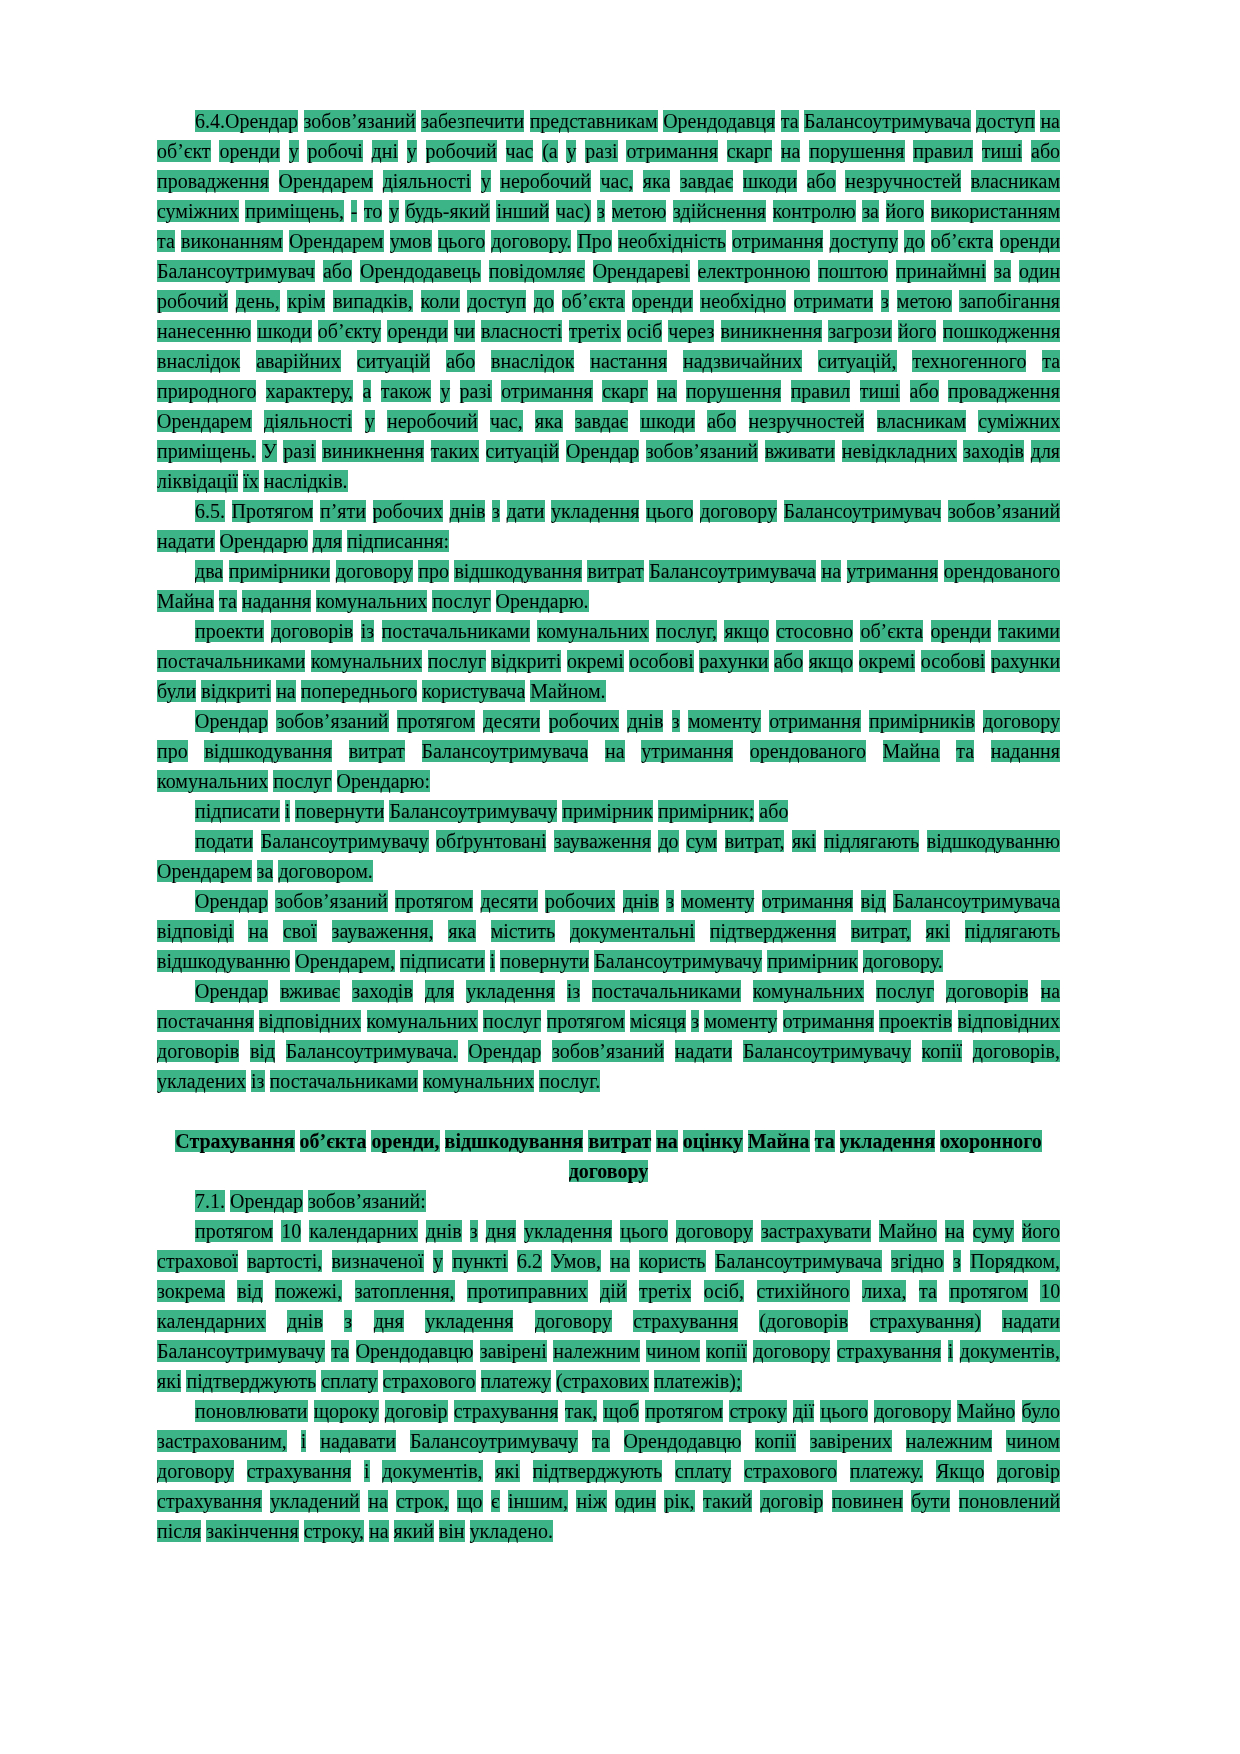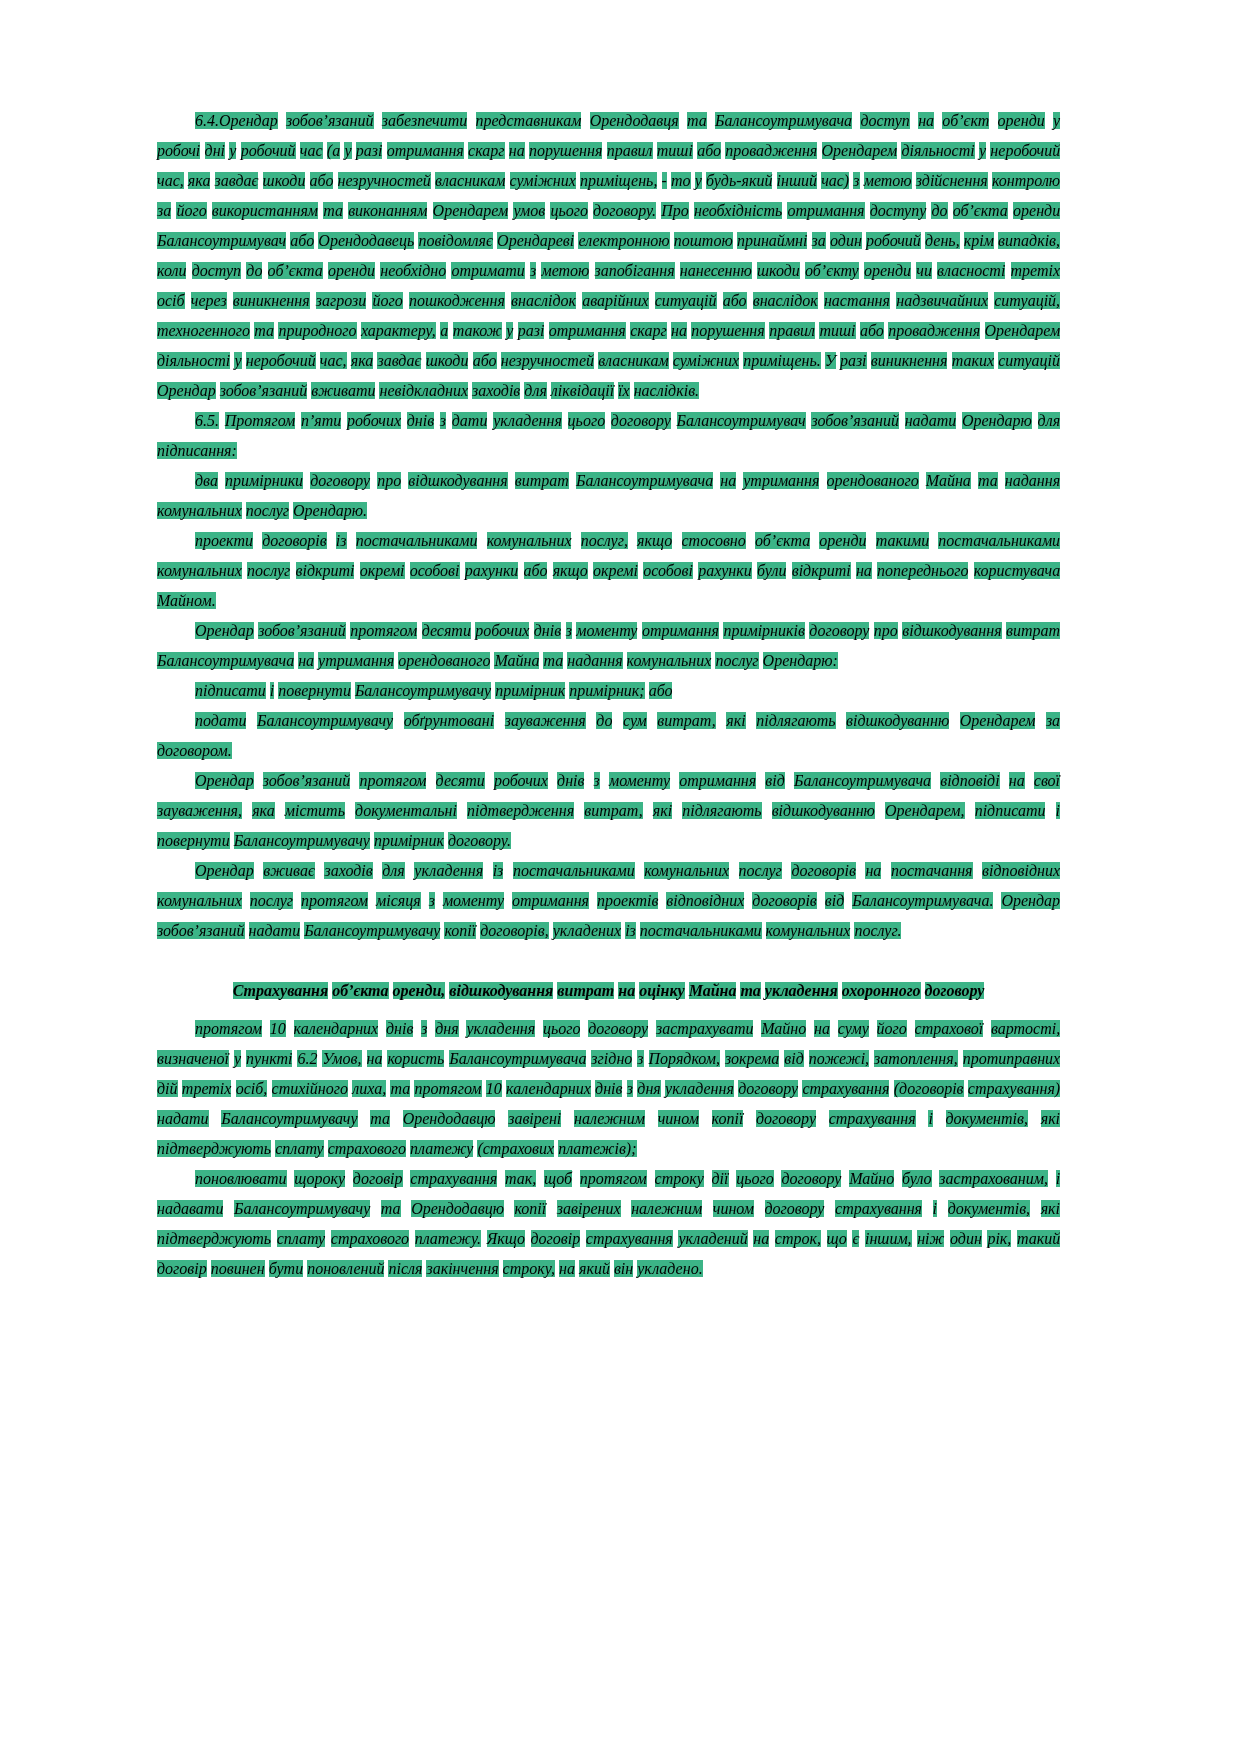--- a/index.html
+++ b/index.html
@@ -14,31 +14,30 @@
     background: #ffffff;
     overflow: hidden;
     font-family: "Liberation Serif", serif;
     color: #000000;
   }
   .content {
     position: absolute;
     left: 157px;
     top: 106px;
     width: 903px;
-    font-size: 16px;
+    font-size: 20px;
     line-height: 30px;
     text-align: justify;
-    font-style: italic;
   }
   p.body {
     margin: 0;
     text-indent: 38px;
   }
   p.heading {
-    margin: 8px;
+    margin: 0;
     margin-top: 30px;
     text-indent: 0;
     text-align: center;
     font-weight: bold;
   }
   .word.hl {
     background-color: var(--hl, #3cb487);
   }
 </style>
 </head>
@@ -49,16 +48,17 @@
       <p class="body"><span class="word hl">6.4.Орендар</span> <span class="word hl">зобов’язаний</span> <span class="word hl">забезпечити</span> <span class="word hl">представникам</span> <span class="word hl">Орендодавця</span> <span class="word hl">та</span> <span class="word hl">Балансоутримувача</span> <span class="word hl">доступ</span> <span class="word hl">на</span> <span class="word hl">об’єкт</span> <span class="word hl">оренди</span> <span class="word hl">у</span> <span class="word hl">робочі</span> <span class="word hl">дні</span> <span class="word hl">у</span> <span class="word hl">робочий</span> <span class="word hl">час</span> <span class="word hl">(а</span> <span class="word hl">у</span> <span class="word hl">разі</span> <span class="word hl">отримання</span> <span class="word hl">скарг</span> <span class="word hl">на</span> <span class="word hl">порушення</span> <span class="word hl">правил</span> <span class="word hl">тиші</span> <span class="word hl">або</span> <span class="word hl">провадження</span> <span class="word hl">Орендарем</span> <span class="word hl">діяльності</span> <span class="word hl">у</span> <span class="word hl">неробочий</span> <span class="word hl">час,</span> <span class="word hl">яка</span> <span class="word hl">завдає</span> <span class="word hl">шкоди</span> <span class="word hl">або</span> <span class="word hl">незручностей</span> <span class="word hl">власникам</span> <span class="word hl">суміжних</span> <span class="word hl">приміщень,</span> <span class="word hl">-</span> <span class="word hl">то</span> <span class="word hl">у</span> <span class="word hl">будь-який</span> <span class="word hl">інший</span> <span class="word hl">час)</span> <span class="word hl">з</span> <span class="word hl">метою</span> <span class="word hl">здійснення</span> <span class="word hl">контролю</span> <span class="word hl">за</span> <span class="word hl">його</span> <span class="word hl">використанням</span> <span class="word hl">та</span> <span class="word hl">виконанням</span> <span class="word hl">Орендарем</span> <span class="word hl">умов</span> <span class="word hl">цього</span> <span class="word hl">договору.</span> <span class="word hl">Про</span> <span class="word hl">необхідність</span> <span class="word hl">отримання</span> <span class="word hl">доступу</span> <span class="word hl">до</span> <span class="word hl">об’єкта</span> <span class="word hl">оренди</span> <span class="word hl">Балансоутримувач</span> <span class="word hl">або</span> <span class="word hl">Орендодавець</span> <span class="word hl">повідомляє</span> <span class="word hl">Орендареві</span> <span class="word hl">електронною</span> <span class="word hl">поштою</span> <span class="word hl">принаймні</span> <span class="word hl">за</span> <span class="word hl">один</span> <span class="word hl">робочий</span> <span class="word hl">день,</span> <span class="word hl">крім</span> <span class="word hl">випадків,</span> <span class="word hl">коли</span> <span class="word hl">доступ</span> <span class="word hl">до</span> <span class="word hl">об’єкта</span> <span class="word hl">оренди</span> <span class="word hl">необхідно</span> <span class="word hl">отримати</span> <span class="word hl">з</span> <span class="word hl">метою</span> <span class="word hl">запобігання</span> <span class="word hl">нанесенню</span> <span class="word hl">шкоди</span> <span class="word hl">об’єкту</span> <span class="word hl">оренди</span> <span class="word hl">чи</span> <span class="word hl">власності</span> <span class="word hl">третіх</span> <span class="word hl">осіб</span> <span class="word hl">через</span> <span class="word hl">виникнення</span> <span class="word hl">загрози</span> <span class="word hl">його</span> <span class="word hl">пошкодження</span> <span class="word hl">внаслідок</span> <span class="word hl">аварійних</span> <span class="word hl">ситуацій</span> <span class="word hl">або</span> <span class="word hl">внаслідок</span> <span class="word hl">настання</span> <span class="word hl">надзвичайних</span> <span class="word hl">ситуацій,</span> <span class="word hl">техногенного</span> <span class="word hl">та</span> <span class="word hl">природного</span> <span class="word hl">характеру,</span> <span class="word hl">а</span> <span class="word hl">також</span> <span class="word hl">у</span> <span class="word hl">разі</span> <span class="word hl">отримання</span> <span class="word hl">скарг</span> <span class="word hl">на</span> <span class="word hl">порушення</span> <span class="word hl">правил</span> <span class="word hl">тиші</span> <span class="word hl">або</span> <span class="word hl">провадження</span> <span class="word hl">Орендарем</span> <span class="word hl">діяльності</span> <span class="word hl">у</span> <span class="word hl">неробочий</span> <span class="word hl">час,</span> <span class="word hl">яка</span> <span class="word hl">завдає</span> <span class="word hl">шкоди</span> <span class="word hl">або</span> <span class="word hl">незручностей</span> <span class="word hl">власникам</span> <span class="word hl">суміжних</span> <span class="word hl">приміщень.</span> <span class="word hl">У</span> <span class="word hl">разі</span> <span class="word hl">виникнення</span> <span class="word hl">таких</span> <span class="word hl">ситуацій</span> <span class="word hl">Орендар</span> <span class="word hl">зобов’язаний</span> <span class="word hl">вживати</span> <span class="word hl">невідкладних</span> <span class="word hl">заходів</span> <span class="word hl">для</span> <span class="word hl">ліквідації</span> <span class="word hl">їх</span> <span class="word hl">наслідків.</span></p>
       <p class="body"><span class="word hl">6.5.</span> <span class="word hl">Протягом</span> <span class="word hl">п’яти</span> <span class="word hl">робочих</span> <span class="word hl">днів</span> <span class="word hl">з</span> <span class="word hl">дати</span> <span class="word hl">укладення</span> <span class="word hl">цього</span> <span class="word hl">договору</span> <span class="word hl">Балансоутримувач</span> <span class="word hl">зобов’язаний</span> <span class="word hl">надати</span> <span class="word hl">Орендарю</span> <span class="word hl">для</span> <span class="word hl">підписання:</span></p>
       <p class="body"><span class="word hl">два</span> <span class="word hl">примірники</span> <span class="word hl">договору</span> <span class="word hl">про</span> <span class="word hl">відшкодування</span> <span class="word hl">витрат</span> <span class="word hl">Балансоутримувача</span> <span class="word hl">на</span> <span class="word hl">утримання</span> <span class="word hl">орендованого</span> <span class="word hl">Майна</span> <span class="word hl">та</span> <span class="word hl">надання</span> <span class="word hl">комунальних</span> <span class="word hl">послуг</span> <span class="word hl">Орендарю.</span></p>
       <p class="body"><span class="word hl">проекти</span> <span class="word hl">договорів</span> <span class="word hl">із</span> <span class="word hl">постачальниками</span> <span class="word hl">комунальних</span> <span class="word hl">послуг,</span> <span class="word hl">якщо</span> <span class="word hl">стосовно</span> <span class="word hl">об’єкта</span> <span class="word hl">оренди</span> <span class="word hl">такими</span> <span class="word hl">постачальниками</span> <span class="word hl">комунальних</span> <span class="word hl">послуг</span> <span class="word hl">відкриті</span> <span class="word hl">окремі</span> <span class="word hl">особові</span> <span class="word hl">рахунки</span> <span class="word hl">або</span> <span class="word hl">якщо</span> <span class="word hl">окремі</span> <span class="word hl">особові</span> <span class="word hl">рахунки</span> <span class="word hl">були</span> <span class="word hl">відкриті</span> <span class="word hl">на</span> <span class="word hl">попереднього</span> <span class="word hl">користувача</span> <span class="word hl">Майном.</span></p>
       <p class="body"><span class="word hl">Орендар</span> <span class="word hl">зобов’язаний</span> <span class="word hl">протягом</span> <span class="word hl">десяти</span> <span class="word hl">робочих</span> <span class="word hl">днів</span> <span class="word hl">з</span> <span class="word hl">моменту</span> <span class="word hl">отримання</span> <span class="word hl">примірників</span> <span class="word hl">договору</span> <span class="word hl">про</span> <span class="word hl">відшкодування</span> <span class="word hl">витрат</span> <span class="word hl">Балансоутримувача</span> <span class="word hl">на</span> <span class="word hl">утримання</span> <span class="word hl">орендованого</span> <span class="word hl">Майна</span> <span class="word hl">та</span> <span class="word hl">надання</span> <span class="word hl">комунальних</span> <span class="word hl">послуг</span> <span class="word hl">Орендарю:</span></p>
       <p class="body"><span class="word hl">підписати</span> <span class="word hl">і</span> <span class="word hl">повернути</span> <span class="word hl">Балансоутримувачу</span> <span class="word hl">примірник</span> <span class="word hl">примірник;</span> <span class="word hl">або</span></p>
       <p class="body"><span class="word hl">подати</span> <span class="word hl">Балансоутримувачу</span> <span class="word hl">обґрунтовані</span> <span class="word hl">зауваження</span> <span class="word hl">до</span> <span class="word hl">сум</span> <span class="word hl">витрат,</span> <span class="word hl">які</span> <span class="word hl">підлягають</span> <span class="word hl">відшкодуванню</span> <span class="word hl">Орендарем</span> <span class="word hl">за</span> <span class="word hl">договором.</span></p>
       <p class="body"><span class="word hl">Орендар</span> <span class="word hl">зобов’язаний</span> <span class="word hl">протягом</span> <span class="word hl">десяти</span> <span class="word hl">робочих</span> <span class="word hl">днів</span> <span class="word hl">з</span> <span class="word hl">моменту</span> <span class="word hl">отримання</span> <span class="word hl">від</span> <span class="word hl">Балансоутримувача</span> <span class="word hl">відповіді</span> <span class="word hl">на</span> <span class="word hl">свої</span> <span class="word hl">зауваження,</span> <span class="word hl">яка</span> <span class="word hl">містить</span> <span class="word hl">документальні</span> <span class="word hl">підтвердження</span> <span class="word hl">витрат,</span> <span class="word hl">які</span> <span class="word hl">підлягають</span> <span class="word hl">відшкодуванню</span> <span class="word hl">Орендарем,</span> <span class="word hl">підписати</span> <span class="word hl">і</span> <span class="word hl">повернути</span> <span class="word hl">Балансоутримувачу</span> <span class="word hl">примірник</span> <span class="word hl">договору.</span></p>
       <p class="body"><span class="word hl">Орендар</span> <span class="word hl">вживає</span> <span class="word hl">заходів</span> <span class="word hl">для</span> <span class="word hl">укладення</span> <span class="word hl">із</span> <span class="word hl">постачальниками</span> <span class="word hl">комунальних</span> <span class="word hl">послуг</span> <span class="word hl">договорів</span> <span class="word hl">на</span> <span class="word hl">постачання</span> <span class="word hl">відповідних</span> <span class="word hl">комунальних</span> <span class="word hl">послуг</span> <span class="word hl">протягом</span> <span class="word hl">місяця</span> <span class="word hl">з</span> <span class="word hl">моменту</span> <span class="word hl">отримання</span> <span class="word hl">проектів</span> <span class="word hl">відповідних</span> <span class="word hl">договорів</span> <span class="word hl">від</span> <span class="word hl">Балансоутримувача.</span> <span class="word hl">Орендар</span> <span class="word hl">зобов’язаний</span> <span class="word hl">надати</span> <span class="word hl">Балансоутримувачу</span> <span class="word hl">копії</span> <span class="word hl">договорів,</span> <span class="word hl">укладених</span> <span class="word hl">із</span> <span class="word hl">постачальниками</span> <span class="word hl">комунальних</span> <span class="word hl">послуг.</span></p>
       <p class="heading"><span class="word hl">Страхування</span> <span class="word hl">об’єкта</span> <span class="word hl">оренди,</span> <span class="word hl">відшкодування</span> <span class="word hl">витрат</span> <span class="word hl">на</span> <span class="word hl">оцінку</span> <span class="word hl">Майна</span> <span class="word hl">та</span> <span class="word hl">укладення</span> <span class="word hl">охоронного</span> <span class="word hl">договору</span></p>
+      <p class="body"><span class="word hl">7.1.</span> <span class="word hl">Орендар</span> <span class="word hl">зобов’язаний:</span></p>
       <p class="body"><span class="word hl">протягом</span> <span class="word hl">10</span> <span class="word hl">календарних</span> <span class="word hl">днів</span> <span class="word hl">з</span> <span class="word hl">дня</span> <span class="word hl">укладення</span> <span class="word hl">цього</span> <span class="word hl">договору</span> <span class="word hl">застрахувати</span> <span class="word hl">Майно</span> <span class="word hl">на</span> <span class="word hl">суму</span> <span class="word hl">його</span> <span class="word hl">страхової</span> <span class="word hl">вартості,</span> <span class="word hl">визначеної</span> <span class="word hl">у</span> <span class="word hl">пункті</span> <span class="word hl">6.2</span> <span class="word hl">Умов,</span> <span class="word hl">на</span> <span class="word hl">користь</span> <span class="word hl">Балансоутримувача</span> <span class="word hl">згідно</span> <span class="word hl">з</span> <span class="word hl">Порядком,</span> <span class="word hl">зокрема</span> <span class="word hl">від</span> <span class="word hl">пожежі,</span> <span class="word hl">затоплення,</span> <span class="word hl">протиправних</span> <span class="word hl">дій</span> <span class="word hl">третіх</span> <span class="word hl">осіб,</span> <span class="word hl">стихійного</span> <span class="word hl">лиха,</span> <span class="word hl">та</span> <span class="word hl">протягом</span> <span class="word hl">10</span> <span class="word hl">календарних</span> <span class="word hl">днів</span> <span class="word hl">з</span> <span class="word hl">дня</span> <span class="word hl">укладення</span> <span class="word hl">договору</span> <span class="word hl">страхування</span> <span class="word hl">(договорів</span> <span class="word hl">страхування)</span> <span class="word hl">надати</span> <span class="word hl">Балансоутримувачу</span> <span class="word hl">та</span> <span class="word hl">Орендодавцю</span> <span class="word hl">завірені</span> <span class="word hl">належним</span> <span class="word hl">чином</span> <span class="word hl">копії</span> <span class="word hl">договору</span> <span class="word hl">страхування</span> <span class="word hl">і</span> <span class="word hl">документів,</span> <span class="word hl">які</span> <span class="word hl">підтверджують</span> <span class="word hl">сплату</span> <span class="word hl">страхового</span> <span class="word hl">платежу</span> <span class="word hl">(страхових</span> <span class="word hl">платежів);</span></p>
       <p class="body"><span class="word hl">поновлювати</span> <span class="word hl">щороку</span> <span class="word hl">договір</span> <span class="word hl">страхування</span> <span class="word hl">так,</span> <span class="word hl">щоб</span> <span class="word hl">протягом</span> <span class="word hl">строку</span> <span class="word hl">дії</span> <span class="word hl">цього</span> <span class="word hl">договору</span> <span class="word hl">Майно</span> <span class="word hl">було</span> <span class="word hl">застрахованим,</span> <span class="word hl">і</span> <span class="word hl">надавати</span> <span class="word hl">Балансоутримувачу</span> <span class="word hl">та</span> <span class="word hl">Орендодавцю</span> <span class="word hl">копії</span> <span class="word hl">завірених</span> <span class="word hl">належним</span> <span class="word hl">чином</span> <span class="word hl">договору</span> <span class="word hl">страхування</span> <span class="word hl">і</span> <span class="word hl">документів,</span> <span class="word hl">які</span> <span class="word hl">підтверджують</span> <span class="word hl">сплату</span> <span class="word hl">страхового</span> <span class="word hl">платежу.</span> <span class="word hl">Якщо</span> <span class="word hl">договір</span> <span class="word hl">страхування</span> <span class="word hl">укладений</span> <span class="word hl">на</span> <span class="word hl">строк,</span> <span class="word hl">що</span> <span class="word hl">є</span> <span class="word hl">іншим,</span> <span class="word hl">ніж</span> <span class="word hl">один</span> <span class="word hl">рік,</span> <span class="word hl">такий</span> <span class="word hl">договір</span> <span class="word hl">повинен</span> <span class="word hl">бути</span> <span class="word hl">поновлений</span> <span class="word hl">після</span> <span class="word hl">закінчення</span> <span class="word hl">строку,</span> <span class="word hl">на</span> <span class="word hl">який</span> <span class="word hl">він</span> <span class="word hl">укладено.</span></p>
     </div>
 </div>
 
 </body></html>

